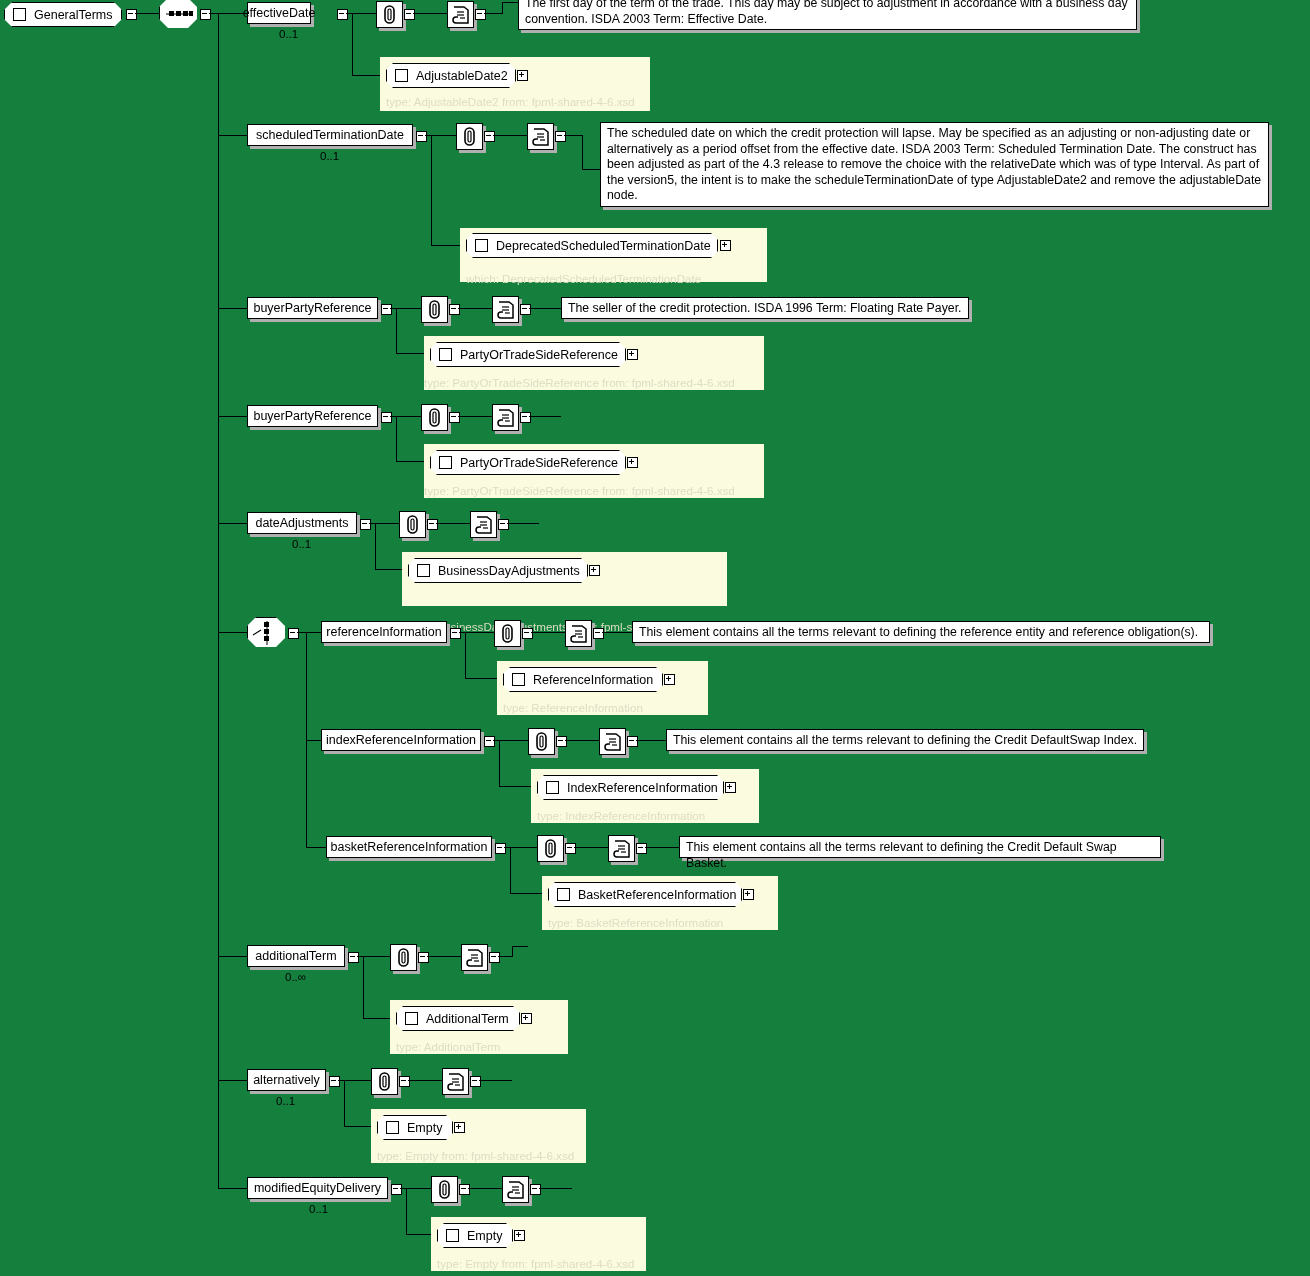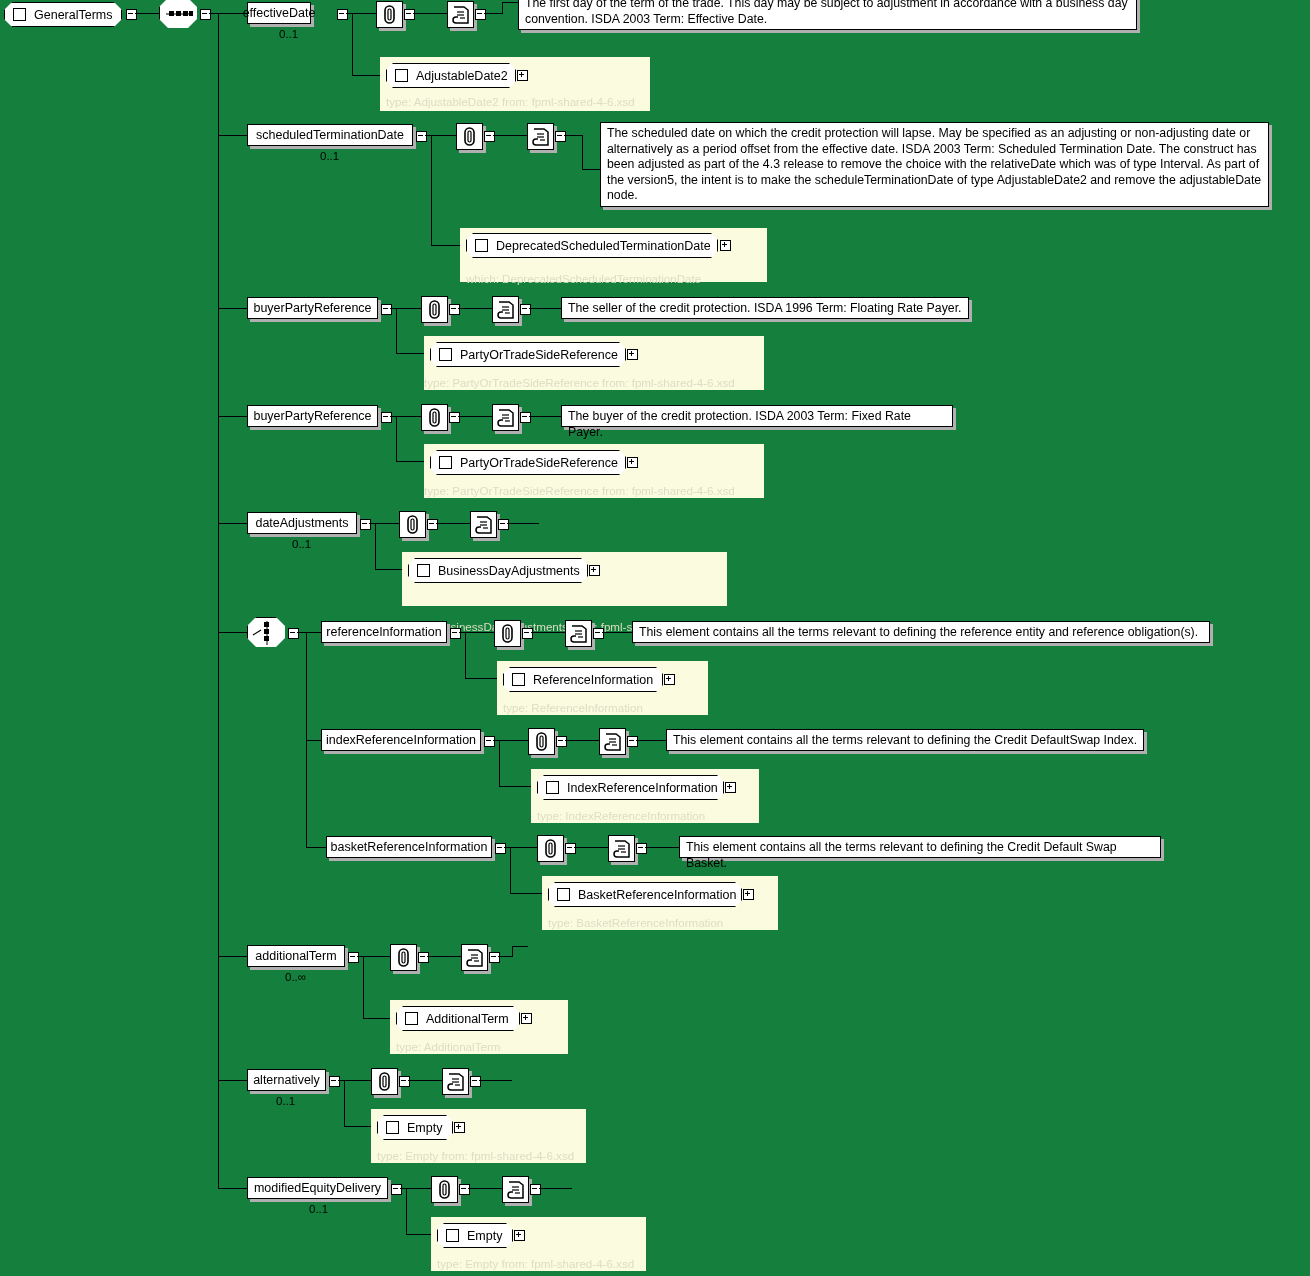--- a/index.html
+++ b/index.html
@@ -272,23 +272,20 @@
     <svg width="19" height="21" viewBox="0 0 19 21">
         <path d="M3 3 h10 l4 3 v13 h-12 a3 3 0 0 1 0 -6 h2" fill="#fff" stroke="#000" stroke-width="1.5"></path>
         <line x1="6" y1="8" x2="13" y2="8" stroke="#000" stroke-width="1.2"></line>
         <line x1="6" y1="11" x2="13" y2="11" stroke="#000" stroke-width="1.2"></line>
         <line x1="9" y1="14" x2="14" y2="14" stroke="#000" stroke-width="1.2"></line>
       </svg>
   </div>
   <div class="tog" style="left:520px;top:412px;"></div>
   <div class="ln lnh" style="left:529px;top:416px;width:32px;"></div>
 
-  <div class="dbox" style="left:561px;top:405px;width:392px;height:22px;padding-top:3px;">
-    <span>The buyer of the credit protection. ISDA 2003 Term: Fixed Rate Payer.</span>
-  </div>
 
   <div class="ypanel" style="left:424px;top:444px;width:340px;height:54px;"></div>
   <div class="oct" style="left:430px;top:450px;width:194px;">
     <span class="sq"></span>
     <span class="tx">PartyOrTradeSideReference</span>
   </div>
   <div class="tog plus" style="left:627px;top:457px;"></div>
   <div class="ytype" style="left:424px;top:484px;">type: PartyOrTradeSideReference from: fpml-shared-4-6.xsd</div>
 
   <div class="ln lnh" style="left:218px;top:523px;width:29px;"></div>

